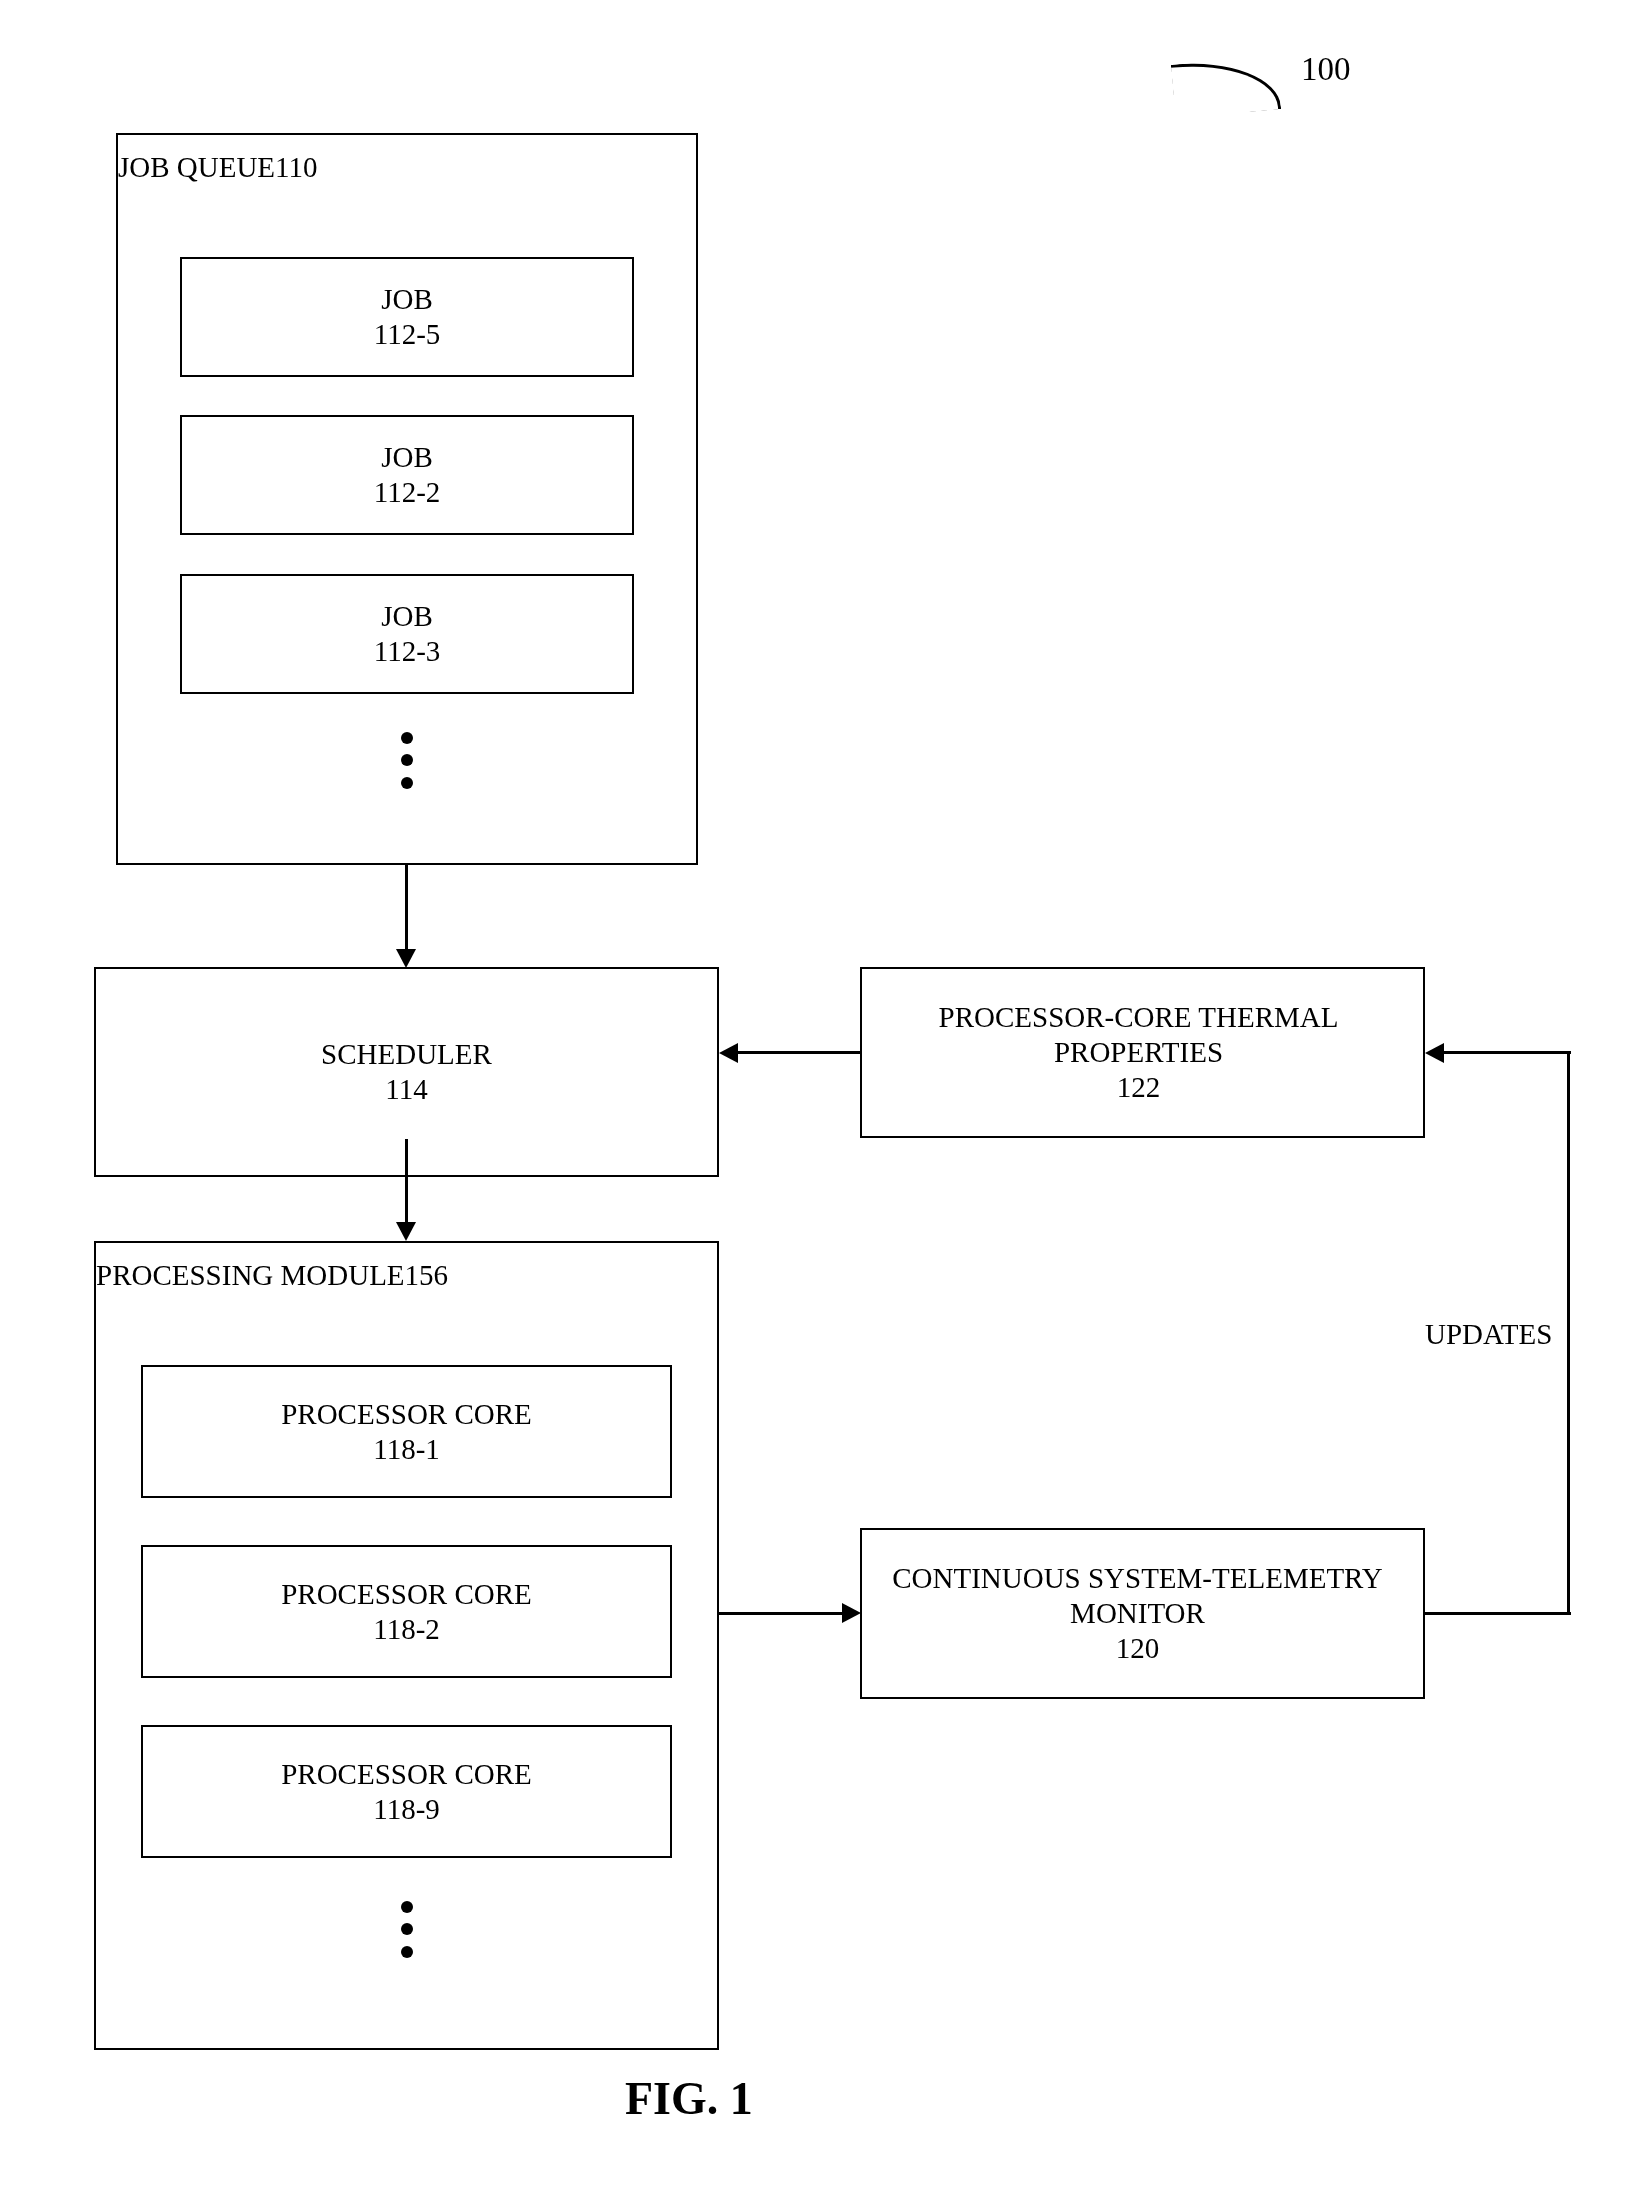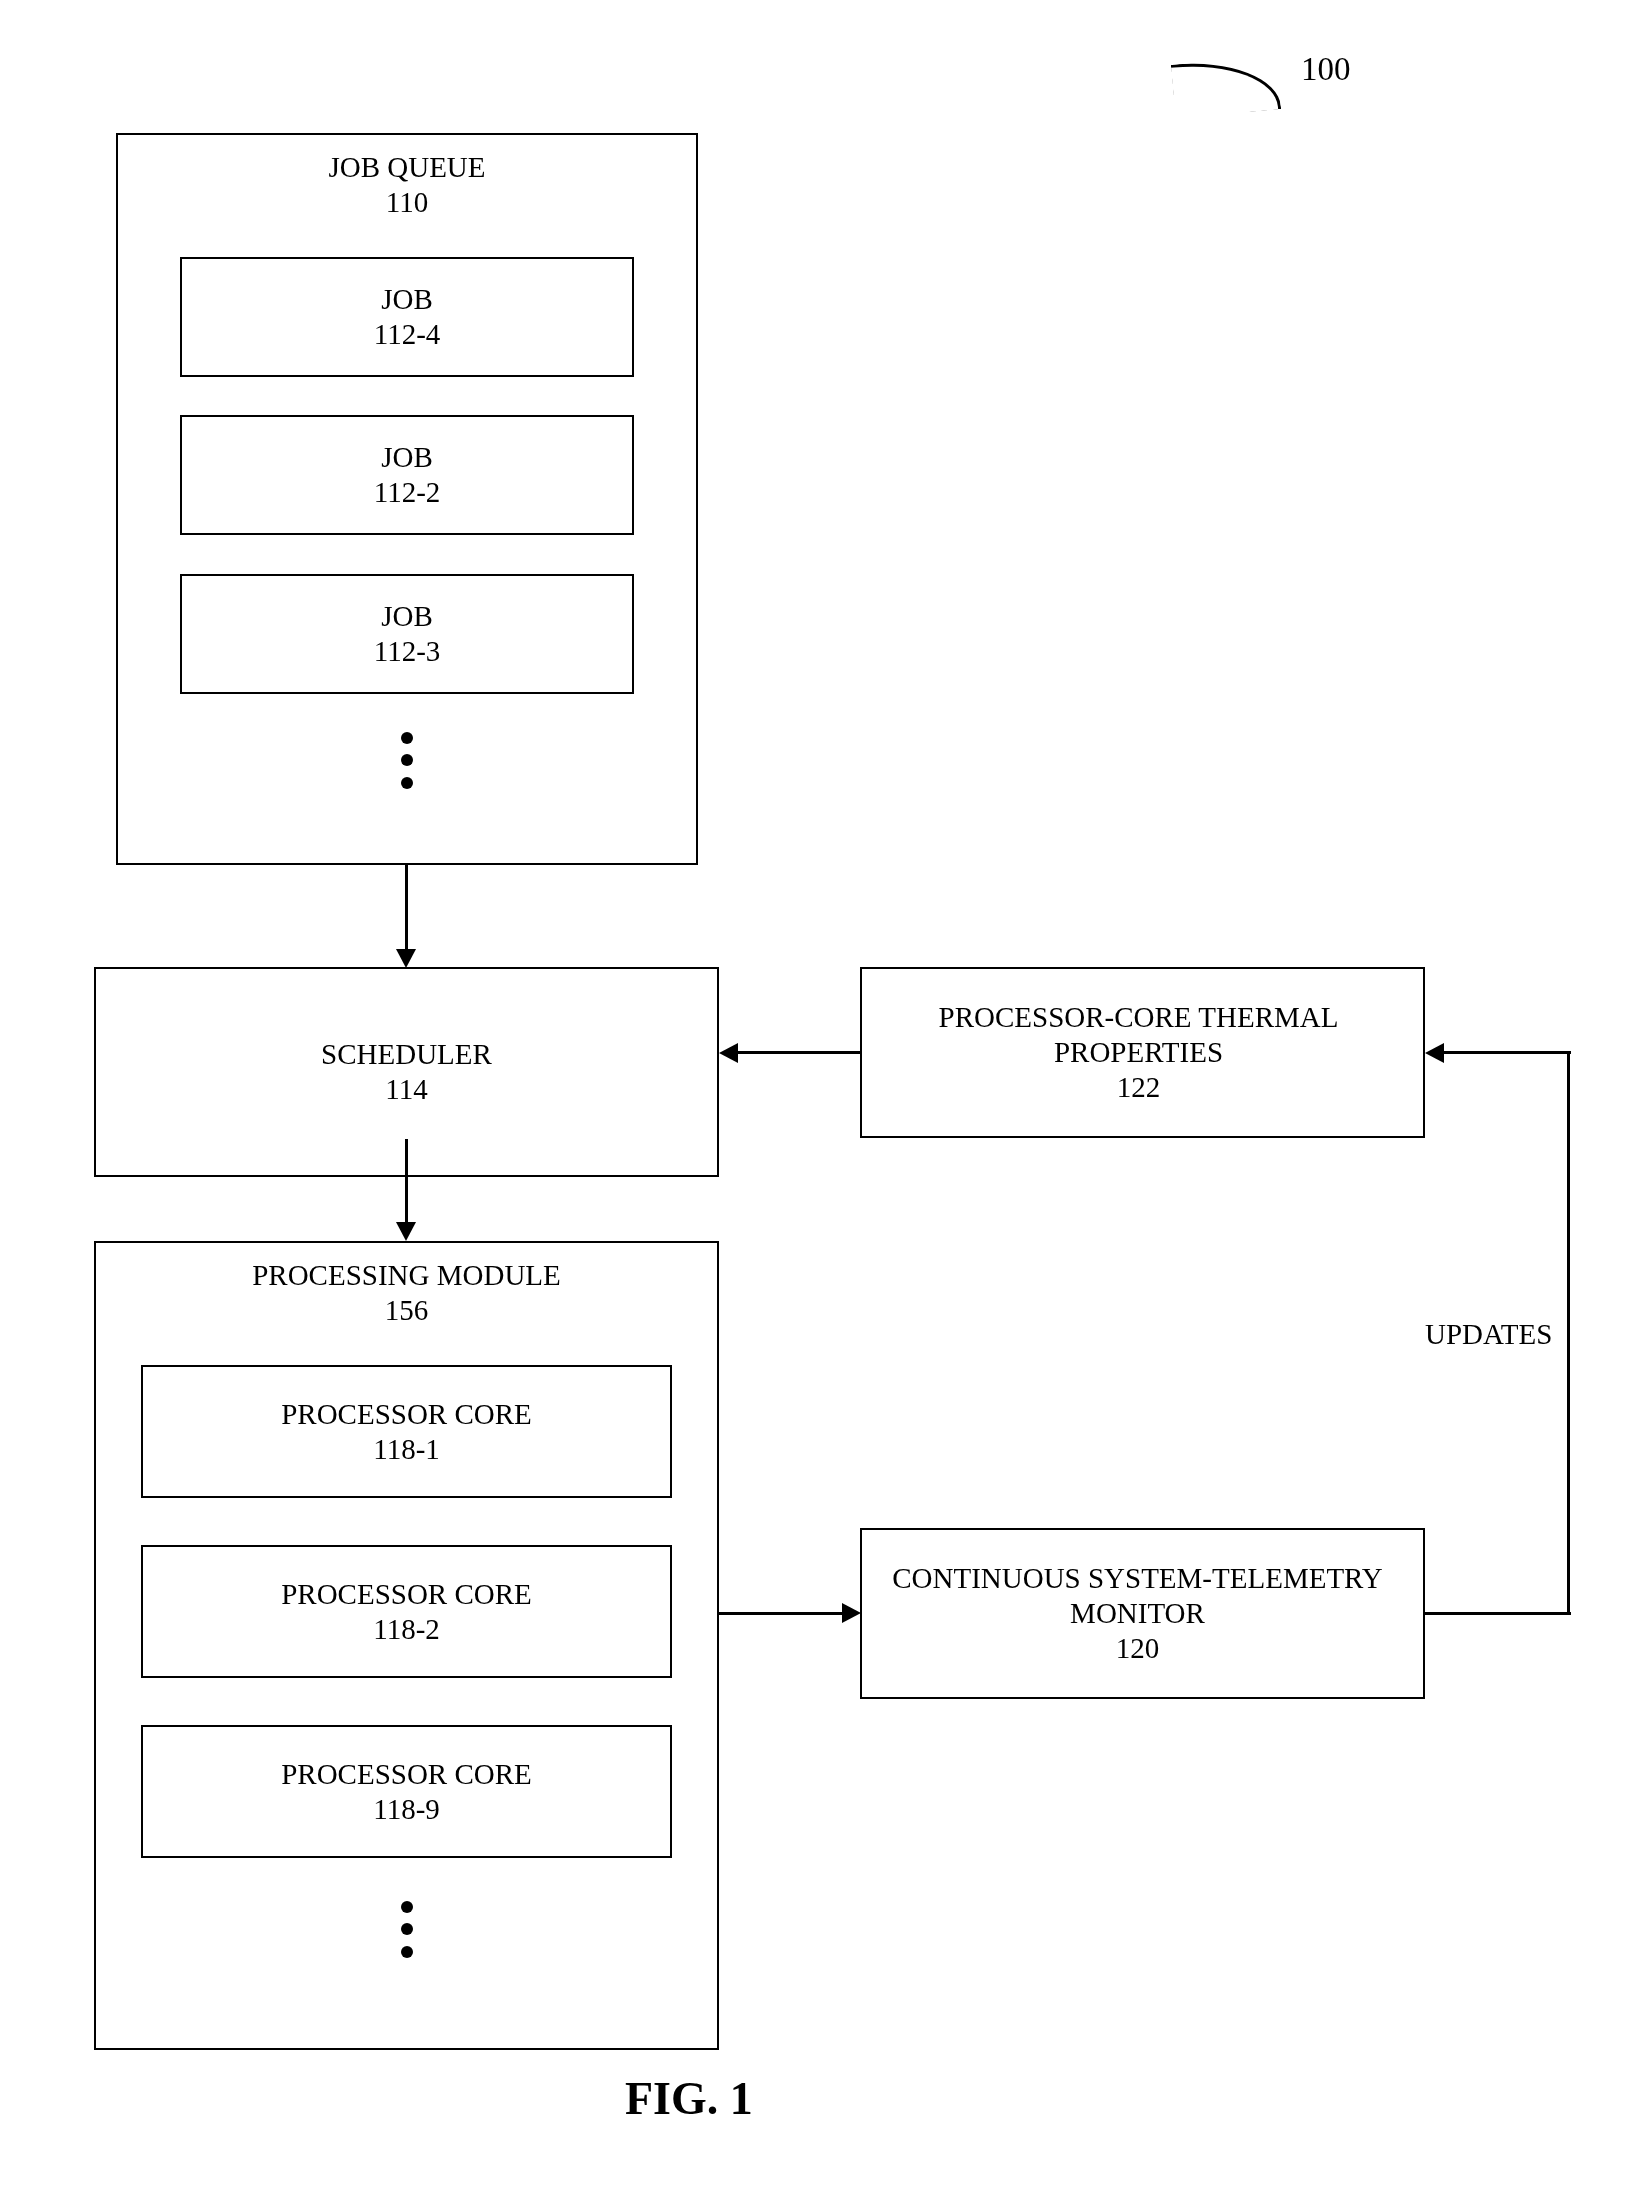--- a/index.html
+++ b/index.html
@@ -21,21 +21,21 @@
     box-sizing: border-box;
     display: flex;
     flex-direction: column;
     align-items: center;
     justify-content: flex-start;
     text-align: center;
   }
   .box .title-block {
     width: 100%;
     display: flex;
-    flex-direction: column;
+    flex-direction: row;
     align-items: center;
   }
   .title {
     font-size: 29px;
     line-height: 1.2;
     margin: 0;
     padding: 0;
   }
   .ref {
     font-size: 29px;
@@ -123,21 +123,21 @@
 
   <div class="box" style="left:116px; top:133px; width:582px; height:732px; padding-top:15.4px;">
     <div class="title-block">
       <div class="title">JOB QUEUE</div>
       <div class="ref">110</div>
     </div>
   </div>
 
   <div class="box inner" style="left:180px; top:257px; width:454px; height:120px; justify-content:center;">
     <div class="title">JOB</div>
-    <div class="ref">112-4</div>
+    <div class="ref">112-5</div>
   </div>
 
   <div class="box inner" style="left:180px; top:415px; width:454px; height:120px; justify-content:center;">
     <div class="title">JOB</div>
     <div class="ref">112-2</div>
   </div>
 
   <div class="box inner" style="left:180px; top:574px; width:454px; height:120px; justify-content:center;">
     <div class="title">JOB</div>
     <div class="ref">112-3</div>

